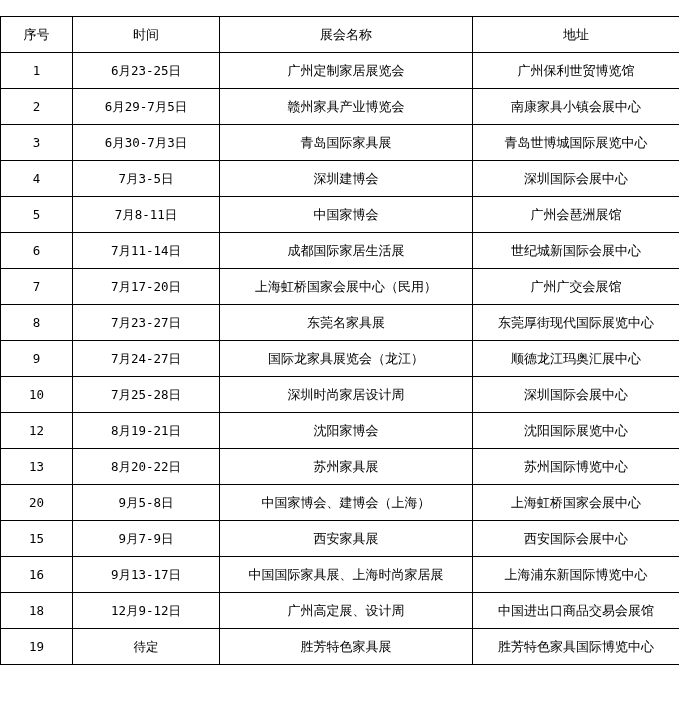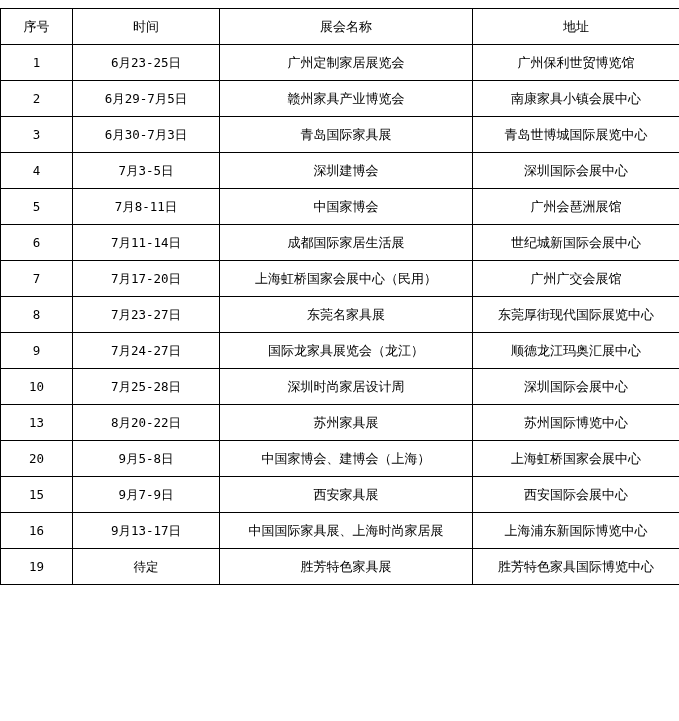--- a/index.html
+++ b/index.html
@@ -13,21 +13,21 @@
     overflow: hidden;
     font-family: "DejaVu Sans", "Liberation Sans", sans-serif;
     color: #000000;
   }
   table.fair-table {
     border-collapse: collapse;
     table-layout: fixed;
     width: 679px;
     position: absolute;
     left: 0;
-    top: 8px;
+    top: 16px;
   }
   table.fair-table col.c-idx { width: 72px; }
   table.fair-table col.c-date { width: 147px; }
   table.fair-table col.c-name { width: 253px; }
   table.fair-table col.c-addr { width: 207px; }
   table.fair-table th,
   table.fair-table td {
     border: 1px solid #000000;
     height: 35px;
     padding: 0;
@@ -118,20 +118,26 @@
       <td>国际龙家具展览会（龙江）</td>
       <td>顺德龙江玛奥汇展中心</td>
     </tr>
     <tr>
       <td class="num">10</td>
       <td class="date">7月25-28日</td>
       <td>深圳时尚家居设计周</td>
       <td>深圳国际会展中心</td>
     </tr>
     <tr>
+      <td class="num">12</td>
+      <td class="date">8月19-21日</td>
+      <td>沈阳家博会</td>
+      <td>沈阳国际展览中心</td>
+    </tr>
+    <tr>
       <td class="num">13</td>
       <td class="date">8月20-22日</td>
       <td>苏州家具展</td>
       <td>苏州国际博览中心</td>
     </tr>
     <tr>
       <td class="num">20</td>
       <td class="date">9月5-8日</td>
       <td>中国家博会、建博会（上海）</td>
       <td>上海虹桥国家会展中心</td>
@@ -142,19 +148,25 @@
       <td>西安家具展</td>
       <td>西安国际会展中心</td>
     </tr>
     <tr>
       <td class="num">16</td>
       <td class="date">9月13-17日</td>
       <td>中国国际家具展、上海时尚家居展</td>
       <td>上海浦东新国际博览中心</td>
     </tr>
     <tr>
+      <td class="num">18</td>
+      <td class="date">12月9-12日</td>
+      <td>广州高定展、设计周</td>
+      <td>中国进出口商品交易会展馆</td>
+    </tr>
+    <tr>
       <td class="num">19</td>
       <td class="date">待定</td>
       <td>胜芳特色家具展</td>
       <td>胜芳特色家具国际博览中心</td>
     </tr>
   </tbody>
 </table>
 
 </body></html>

